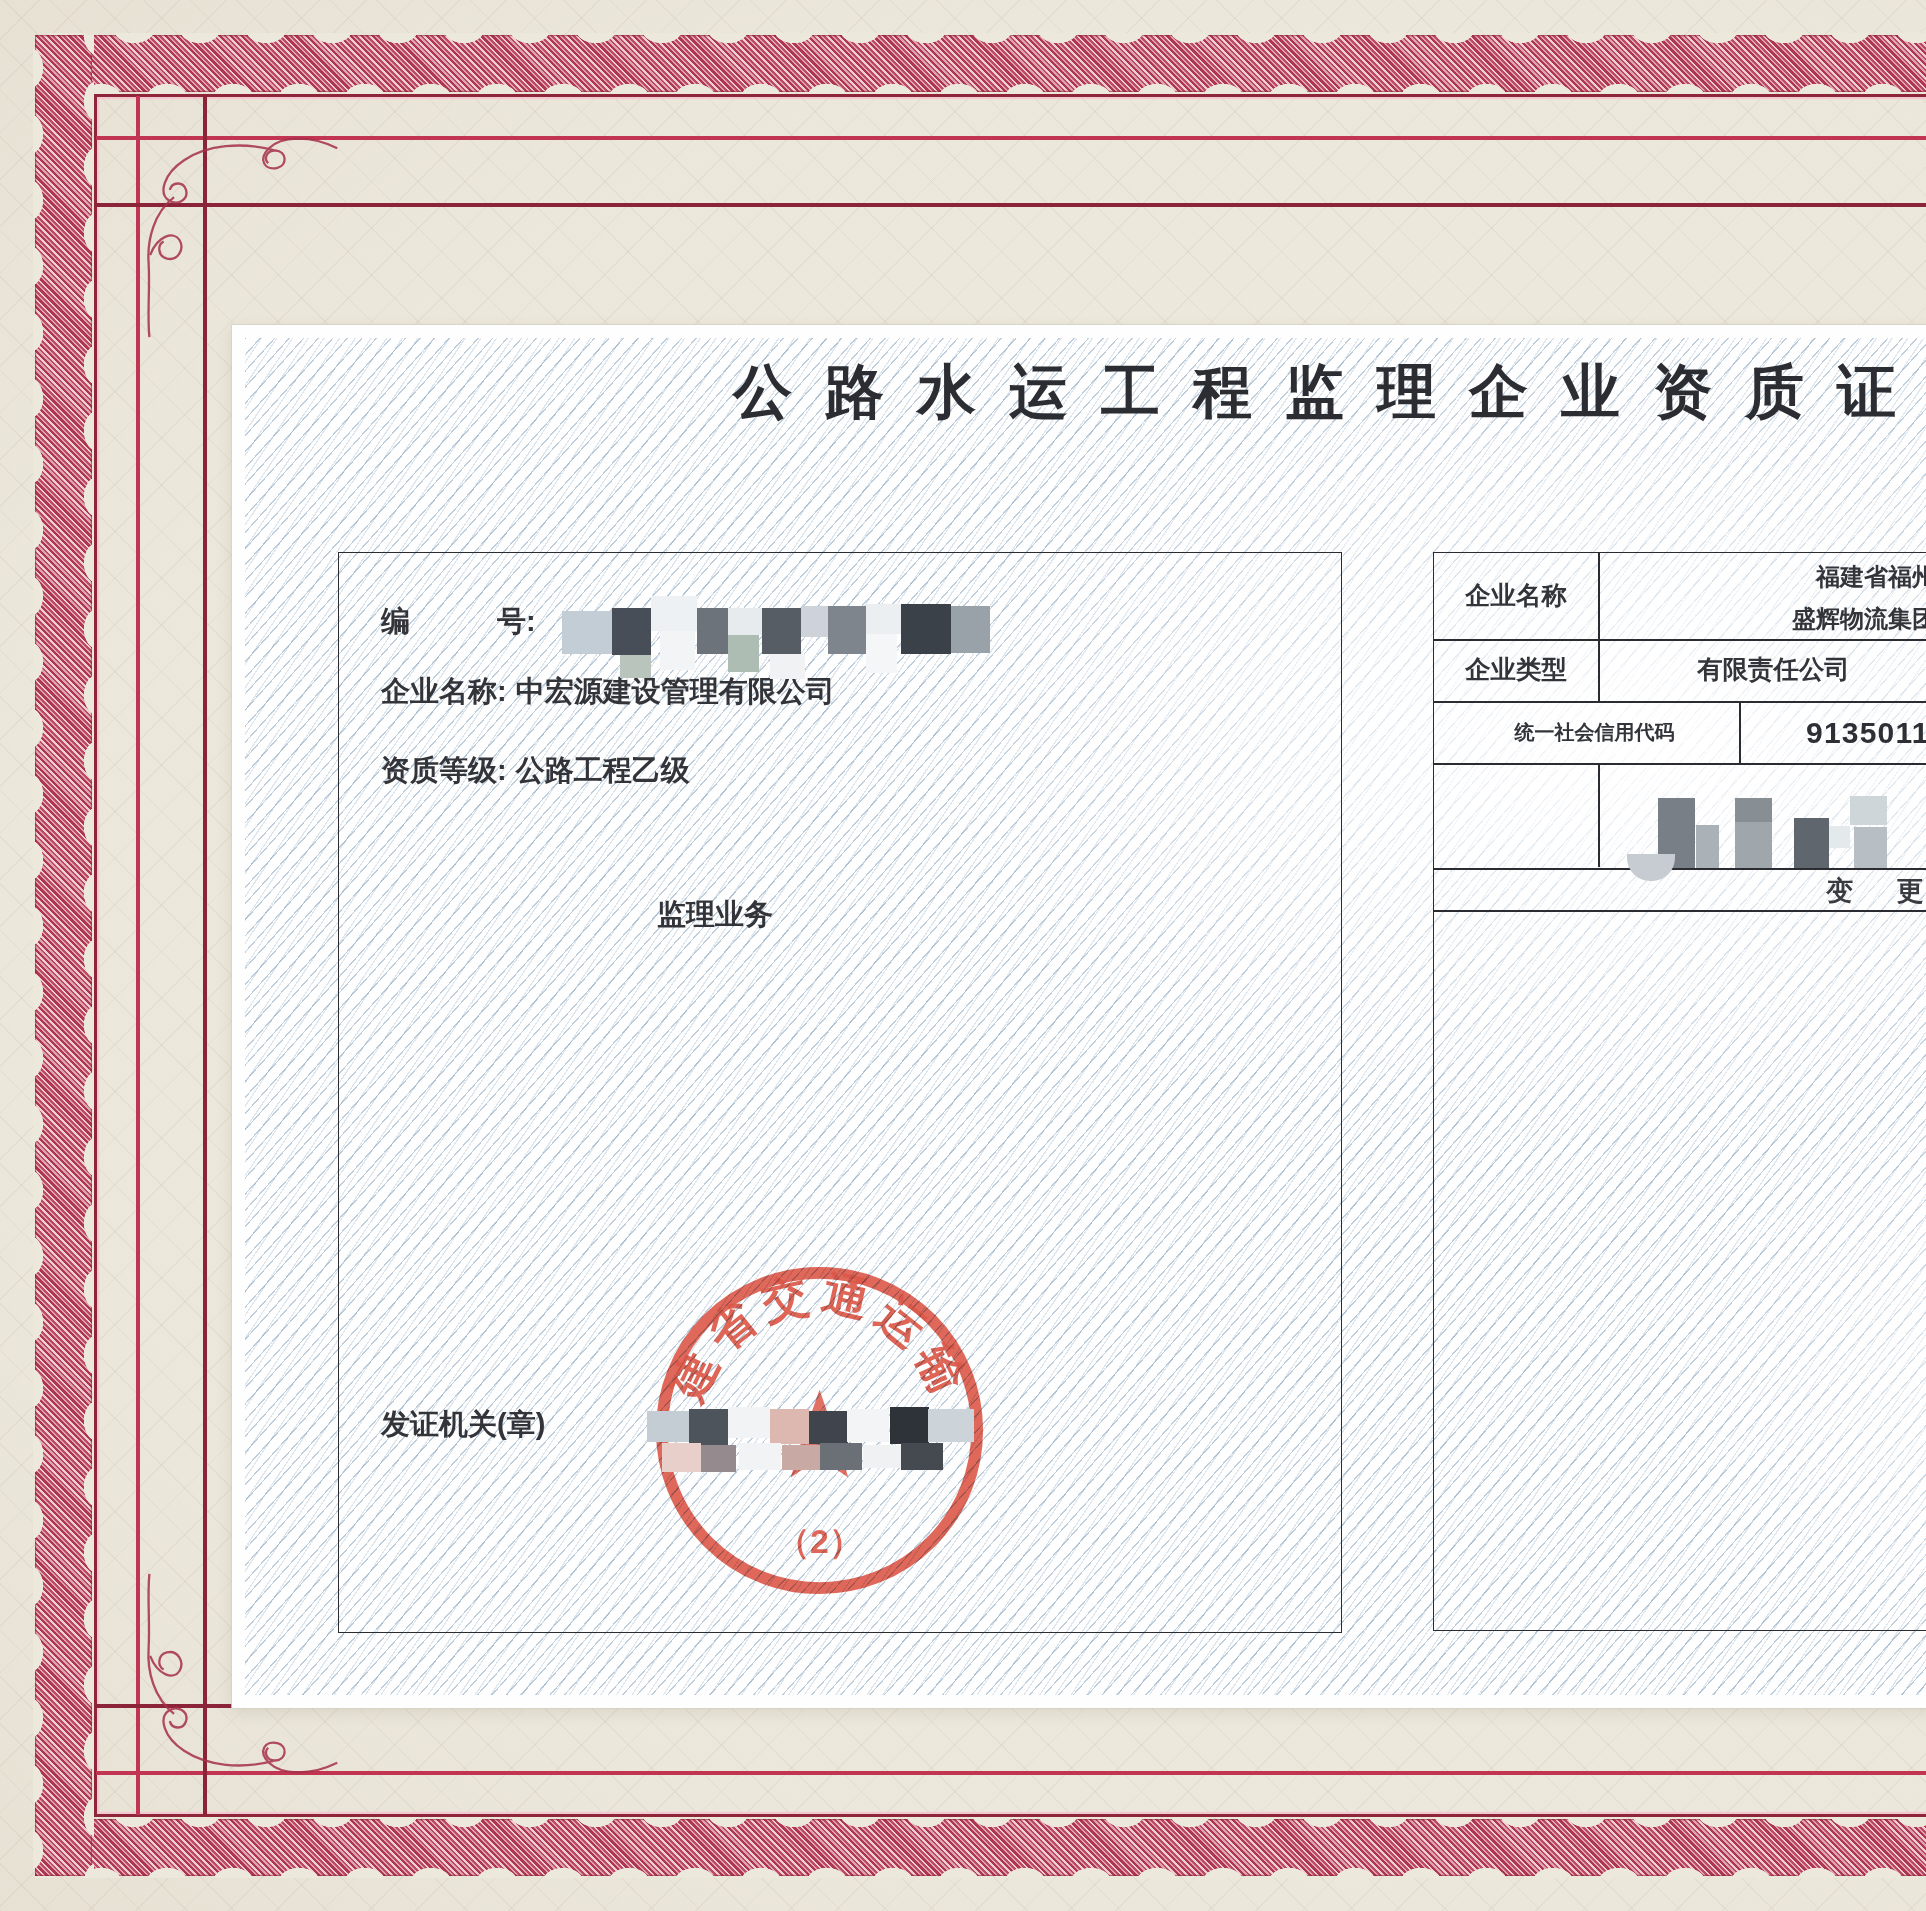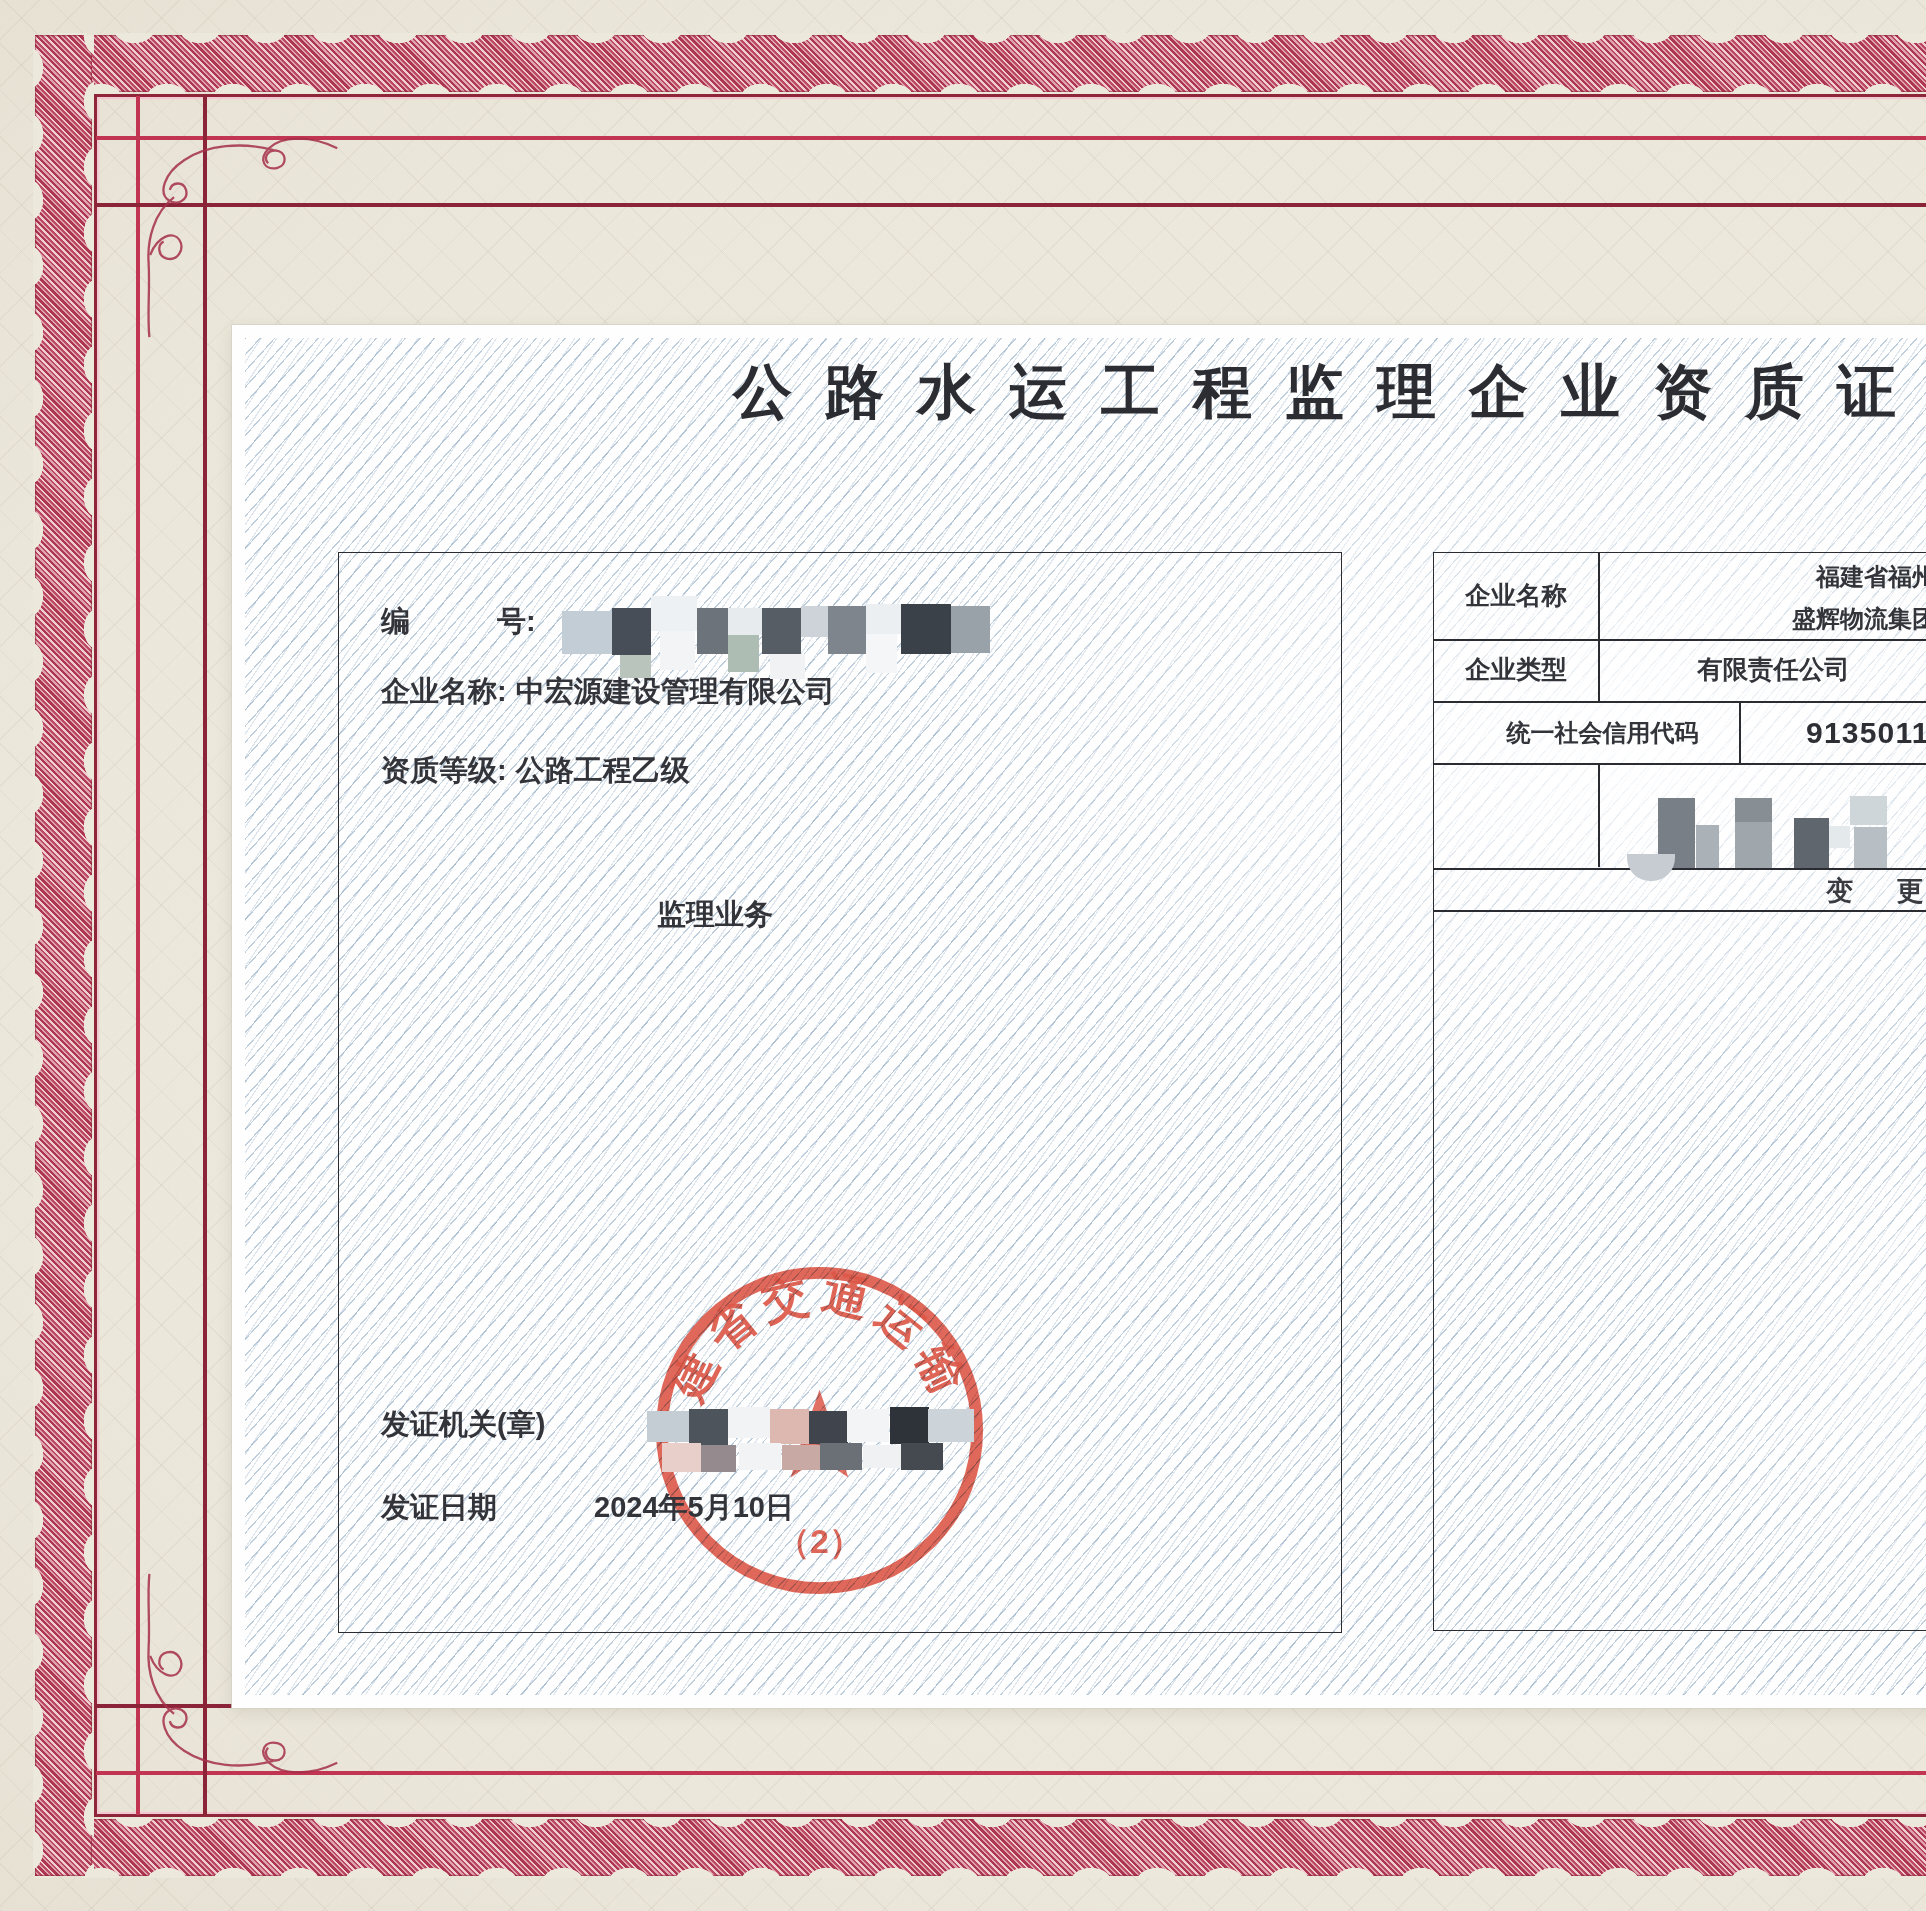--- a/index.html
+++ b/index.html
@@ -180,24 +180,20 @@
         <i style="left:281px;width:46px;top:9.6px;height:33px;background:#ccd3d9"></i>
         <i style="left:15.4px;width:39px;top:44px;height:29px;background:#e9cfc9"></i>
         <i style="left:54px;width:35px;top:46px;height:27px;background:#958b8f"></i>
         <i style="left:92px;width:42px;top:44px;height:27px;background:#f2f3f4"></i>
         <i style="left:135px;width:39px;top:46px;height:25px;background:#c9a9a4"></i>
         <i style="left:173px;width:42px;top:44px;height:27px;background:#6a7076"></i>
         <i style="left:216px;width:39px;top:46px;height:23px;background:#eff1f2"></i>
         <i style="left:254px;width:42px;top:44px;height:27px;background:#454a51"></i>
       </div>
 
-      <div class="lrow z-txt" style="top:935px">
-        <span>发证日期</span>
-        <span style="margin-left:89px">2024年5月10日</span>
-      </div>
     </div>
 
     <div class="rbox">
       <div class="gl h" style="top:86px"></div>
       <div class="gl h" style="top:148px"></div>
       <div class="gl h" style="top:210px"></div>
       <div class="gl h" style="top:315px"></div>
       <div class="gl h" style="top:357px"></div>
       <div class="gl v" style="left:164px;top:0;height:148px"></div>
       <div class="gl v" style="left:164px;top:210px;height:104px"></div>
@@ -210,21 +206,21 @@
         <span>福建省福州市晋安区前横路169号</span>
         <span>盛辉物流集团总部大楼05层10-13单元</span>
       </div>
       <div class="cell z-txt" style="left:0;top:86px;width:164px;height:61px">
         <span>企业类型</span>
       </div>
       <div class="cell z-txt" style="left:164px;top:86px;width:351px;height:61px">
         <span>有限责任公司</span>
       </div>
 
-      <div class="cell z-txt" style="left:16px;top:148px;width:305px;height:63px;font-size:24px">
+      <div class="cell z-txt" style="left:8px;top:148px;width:305px;height:63px;font-size:20px">
         <span>统一社会信用代码</span>
       </div>
       <div class="credit-val z-txt">91350111M0001D9M98</div>
 
       <div class="changebar z-txt">变更栏</div>
 
       <div class="mos z-mos" style="left:185px;top:243px;width:277px;height:89px">
         <i style="left:39px;width:37px;top:1.9px;height:70px;background:#787f86"></i>
         <i style="left:77px;width:23px;top:29px;height:43px;background:#aab1b7"></i>
         <i style="left:116px;width:37px;top:1.9px;height:24px;background:#878e94"></i>

